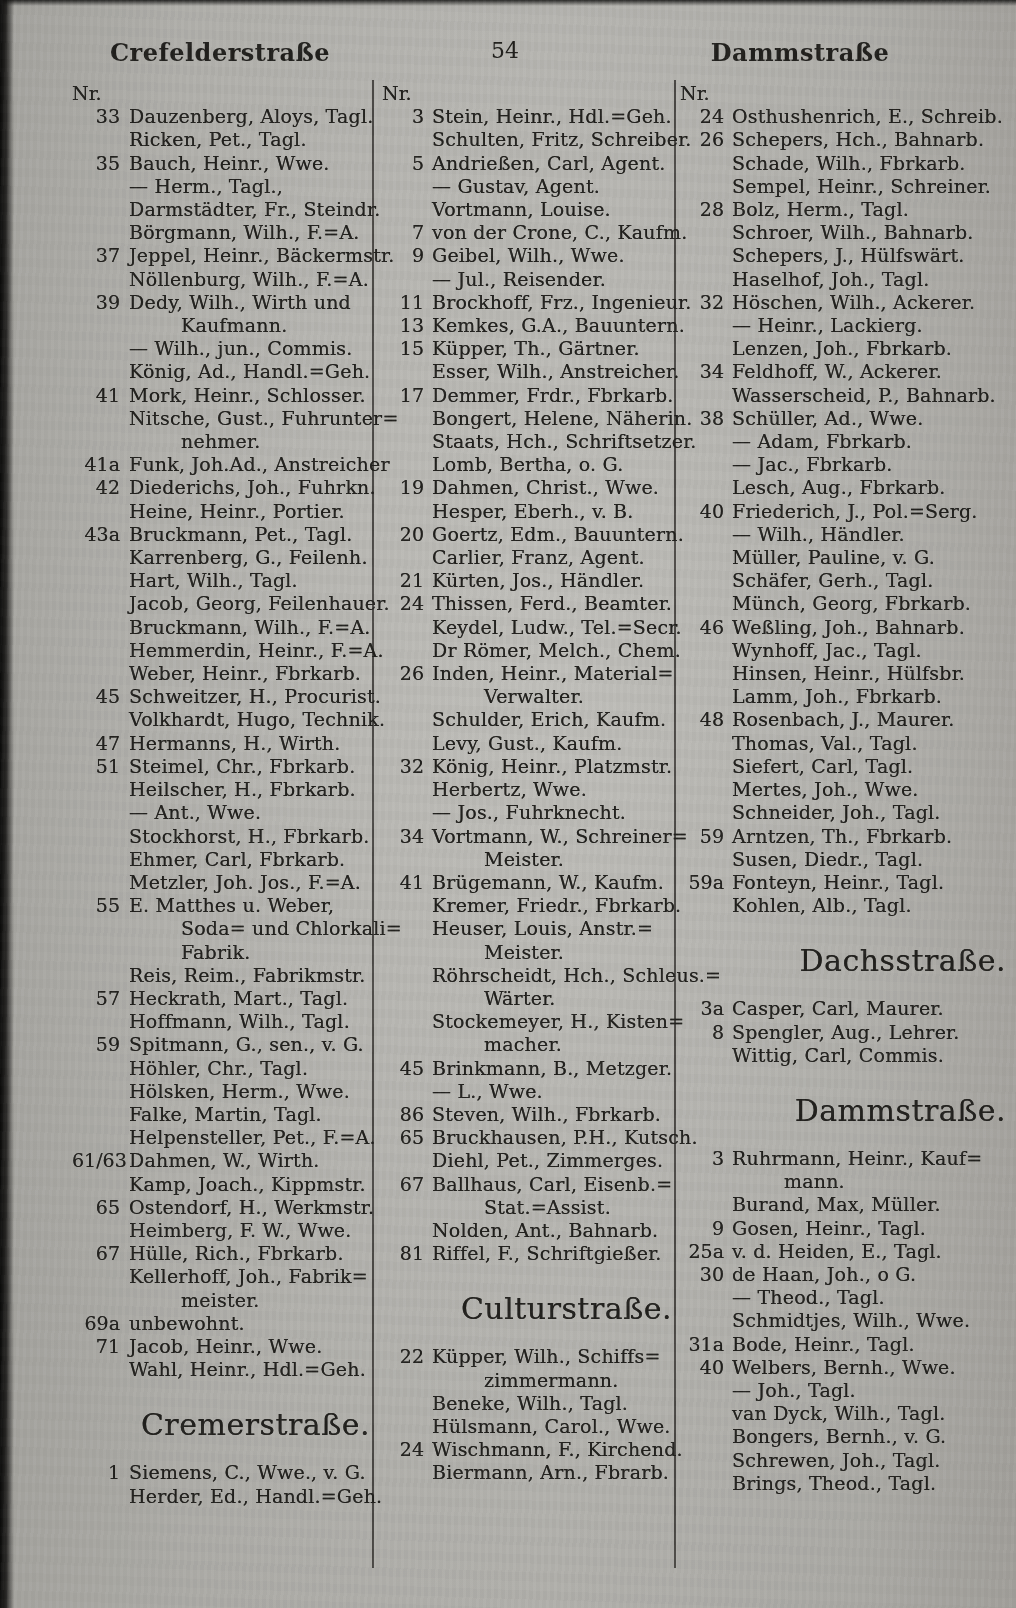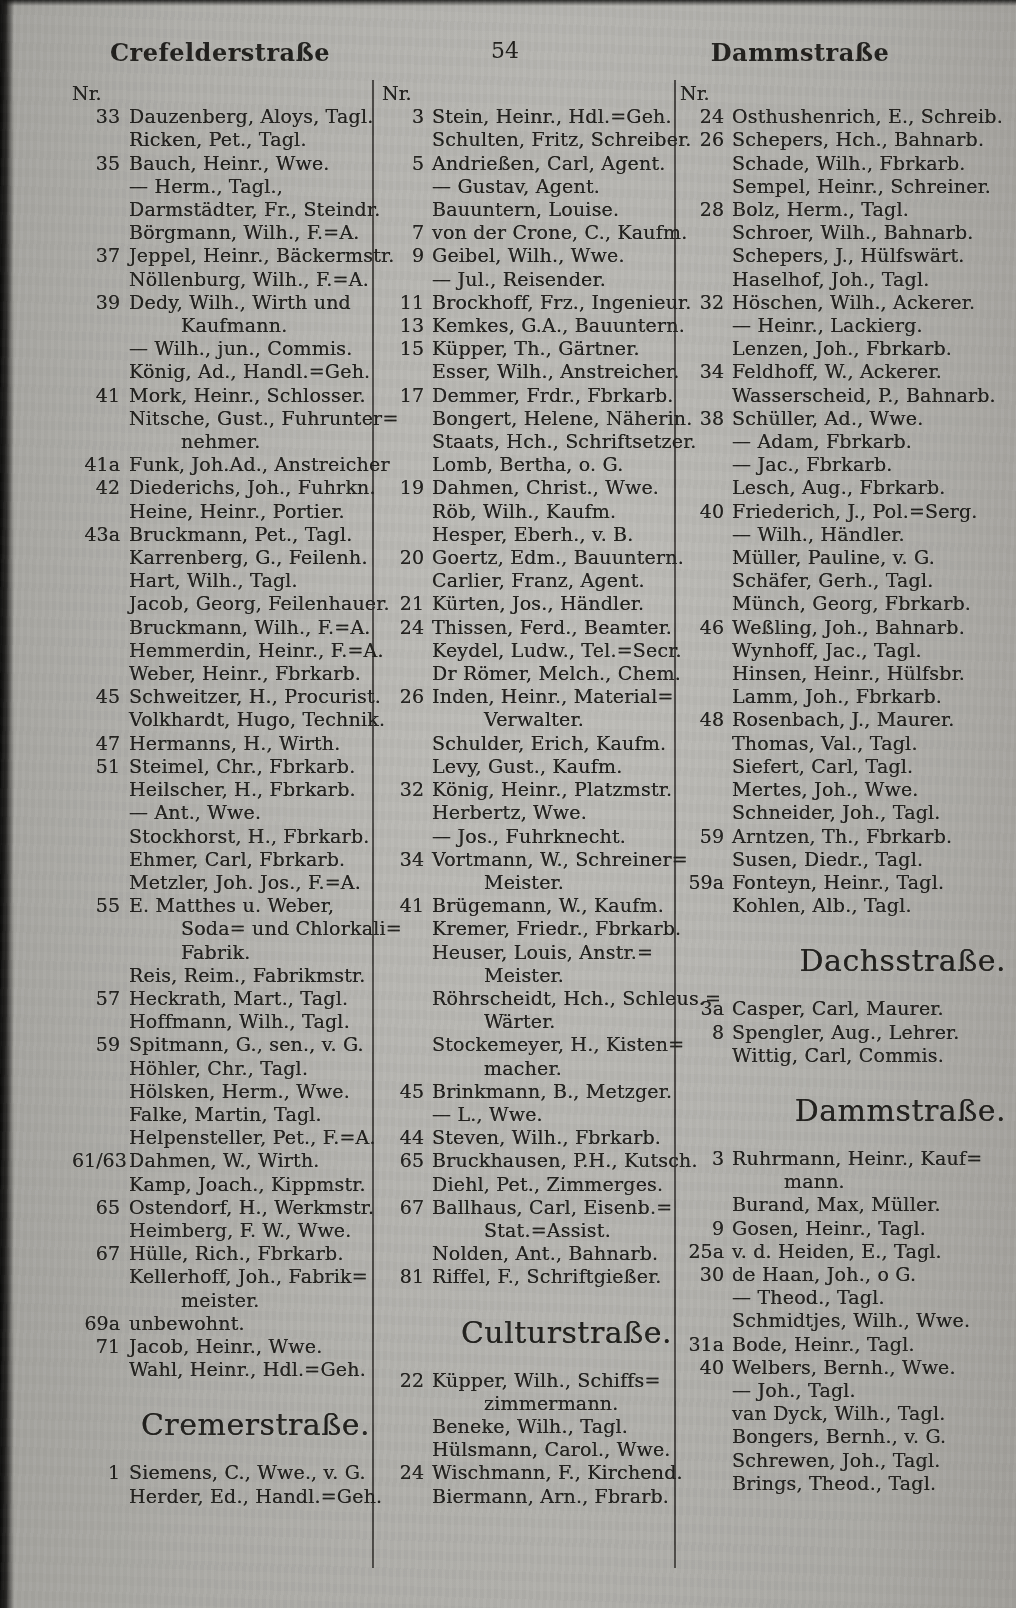--- a/index.html
+++ b/index.html
@@ -309,21 +309,21 @@
     <div class="line entry">
       <span class="nr">5</span>
       <span class="txt">Andrießen, Carl, Agent.</span>
     </div>
     <div class="line cont">
       <span class="nr"></span>
       <span class="txt">— Gustav, Agent.</span>
     </div>
     <div class="line cont">
       <span class="nr"></span>
-      <span class="txt">Bauuntern, Louise.</span>
+      <span class="txt">Vortmann, Louise.</span>
     </div>
     <div class="line entry">
       <span class="nr">7</span>
       <span class="txt">von der Crone, C., Kaufm.</span>
     </div>
     <div class="line entry">
       <span class="nr">9</span>
       <span class="txt">Geibel, Wilh., Wwe.</span>
     </div>
     <div class="line cont">
@@ -361,24 +361,20 @@
     <div class="line cont">
       <span class="nr"></span>
       <span class="txt">Lomb, Bertha, o. G.</span>
     </div>
     <div class="line entry">
       <span class="nr">19</span>
       <span class="txt">Dahmen, Christ., Wwe.</span>
     </div>
     <div class="line cont">
       <span class="nr"></span>
-      <span class="txt">Röb, Wilh., Kaufm.</span>
-    </div>
-    <div class="line cont">
-      <span class="nr"></span>
       <span class="txt">Hesper, Eberh., v. B.</span>
     </div>
     <div class="line entry">
       <span class="nr">20</span>
       <span class="txt">Goertz, Edm., Bauuntern.</span>
     </div>
     <div class="line cont">
       <span class="nr"></span>
       <span class="txt">Carlier, Franz, Agent.</span>
     </div>
@@ -468,21 +464,21 @@
     </div>
     <div class="line entry">
       <span class="nr">45</span>
       <span class="txt">Brinkmann, B., Metzger.</span>
     </div>
     <div class="line cont">
       <span class="nr"></span>
       <span class="txt">— L., Wwe.</span>
     </div>
     <div class="line entry">
-      <span class="nr">44</span>
+      <span class="nr">86</span>
       <span class="txt">Steven, Wilh., Fbrkarb.</span>
     </div>
     <div class="line entry">
       <span class="nr">65</span>
       <span class="txt">Bruckhausen, P.H., Kutsch.</span>
     </div>
     <div class="line cont">
       <span class="nr"></span>
       <span class="txt">Diehl, Pet., Zimmerges.</span>
     </div>

